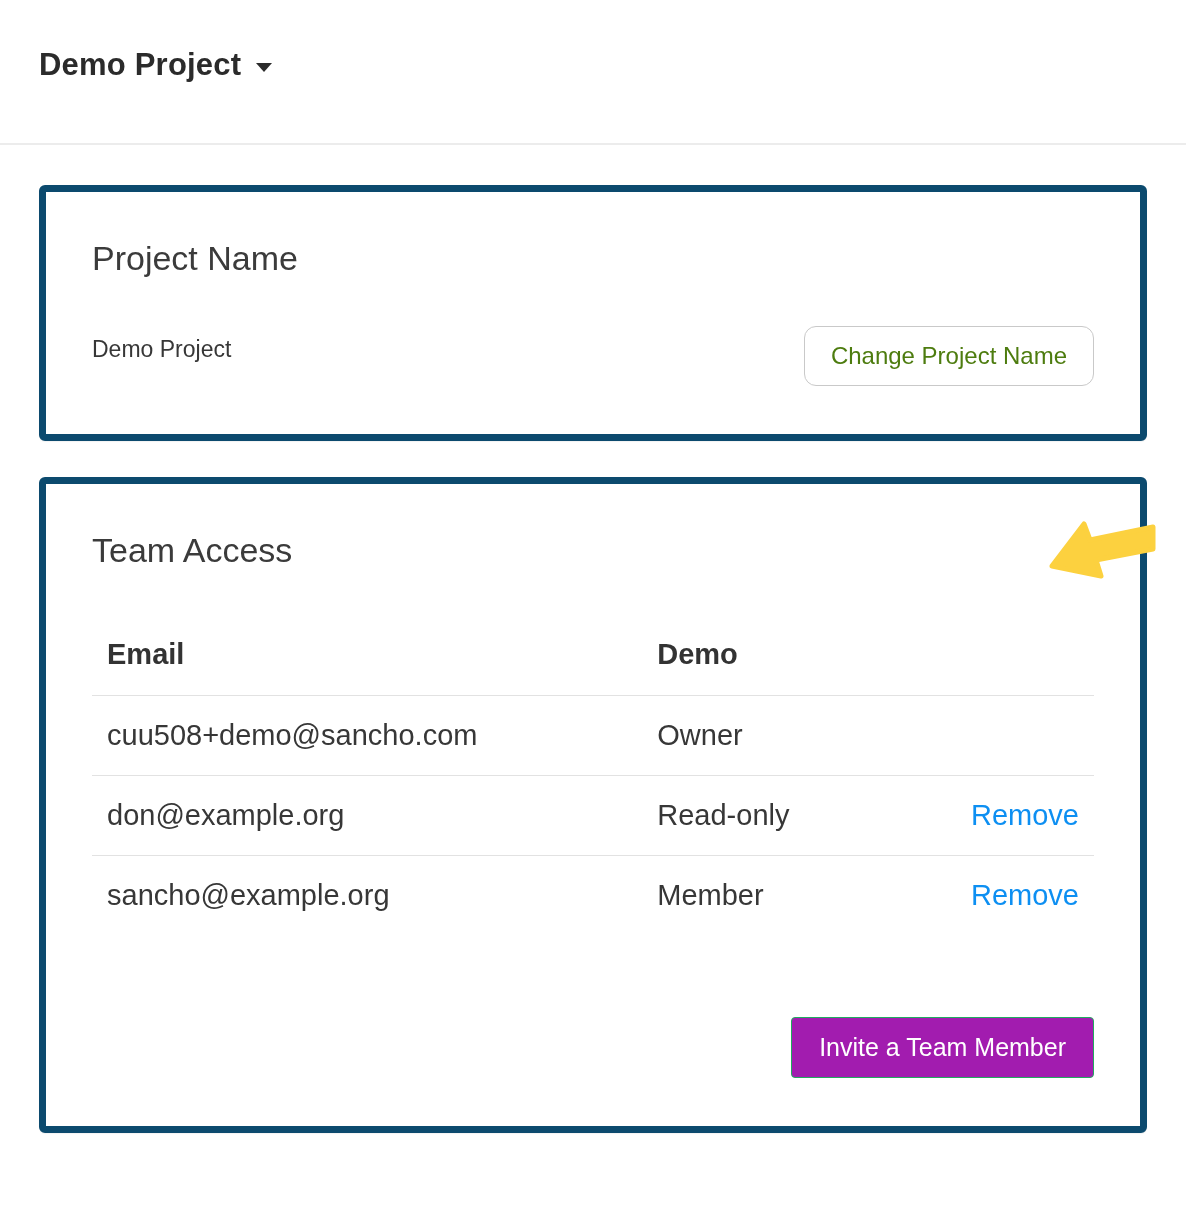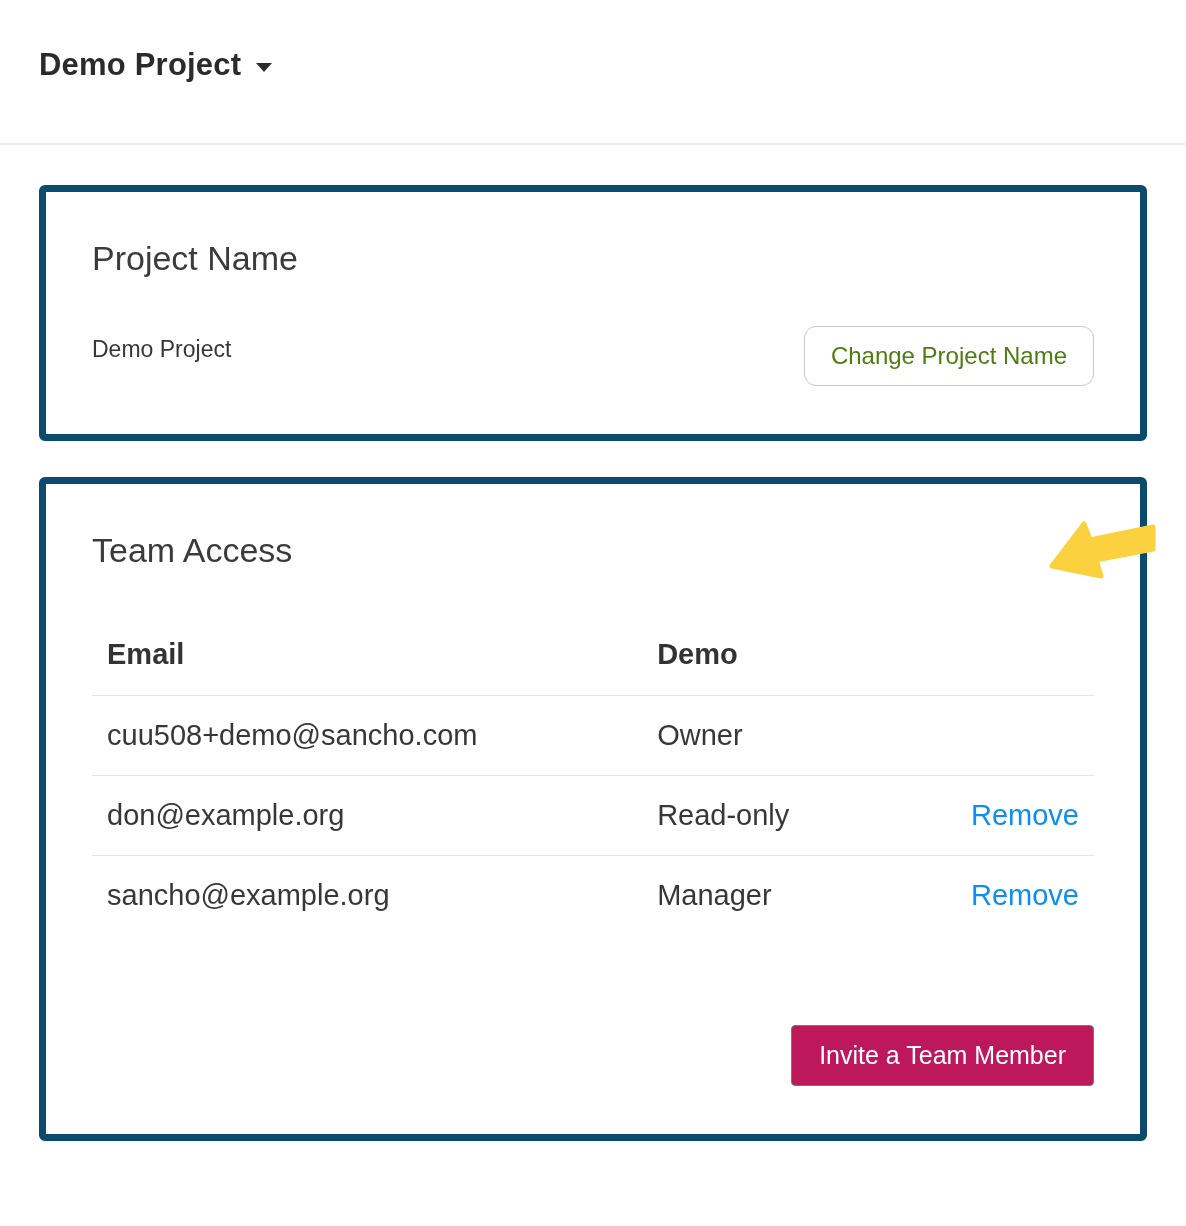--- a/index.html
+++ b/index.html
@@ -208,26 +208,26 @@
         </tr>
         <tr>
           <td>don@example.org</td>
           <td>Read-only</td>
           <td>
             <a class="remove-link" style="color: rgb(13, 143, 242);">Remove</a>
           </td>
         </tr>
         <tr>
           <td>sancho@example.org</td>
-          <td>Manager</td>
+          <td>Member</td>
           <td>
             <a class="remove-link" style="color: rgb(13, 143, 242);">Remove</a>
           </td>
         </tr>
       </tbody>
     </table>
 
     <div class="invite-row">
-      <button class="btn-green" style="background: #be185d; margin-top: 8px;">Invite a Team Member</button>
+      <button class="btn-green" style="background: #a21caf;">Invite a Team Member</button>
     </div>
   </section>
 
 </main>
 
 </body></html>

